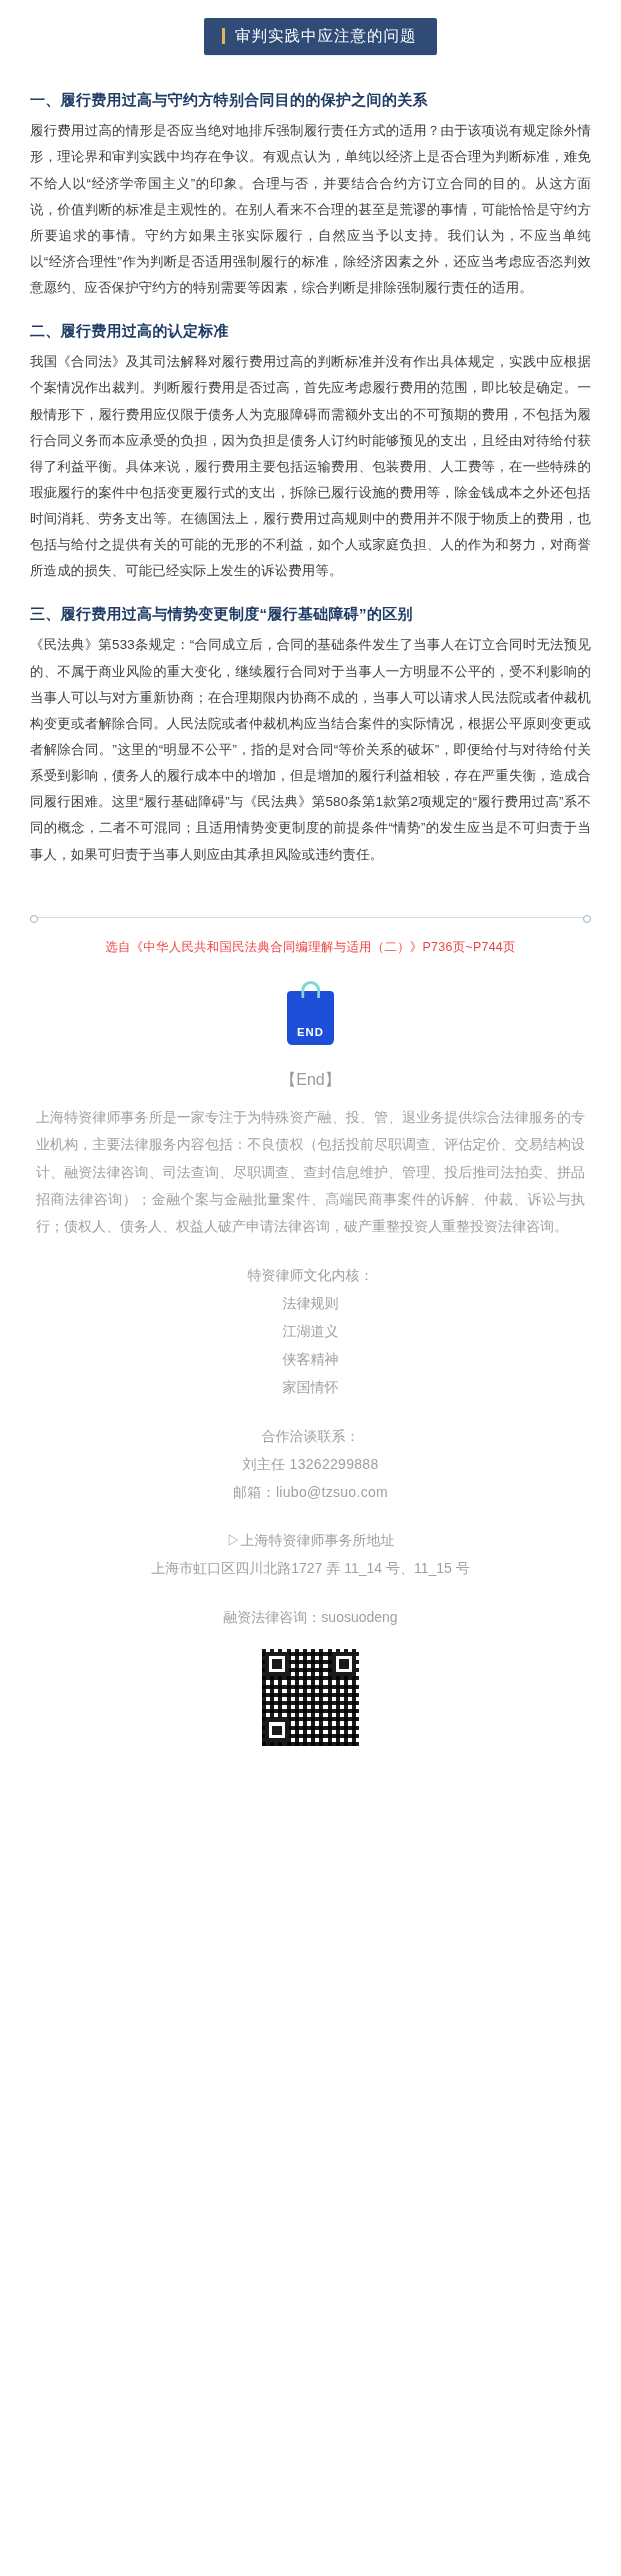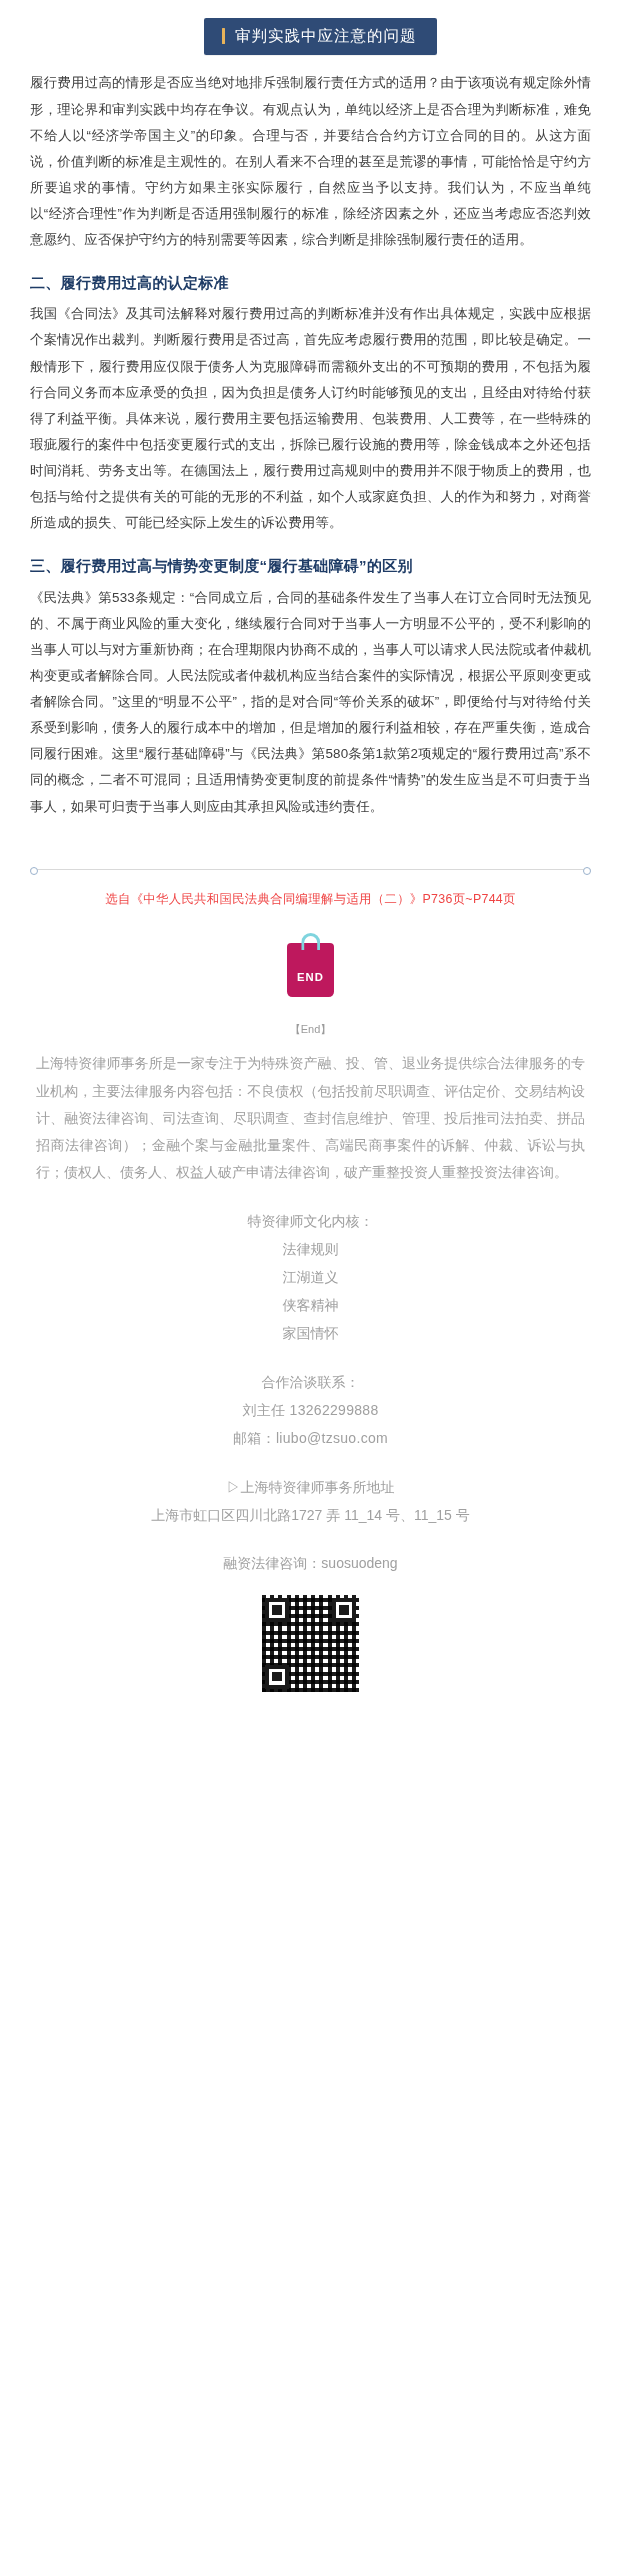--- a/index.html
+++ b/index.html
@@ -103,27 +103,27 @@
 
   
   .end-badge-wrap {
     display: flex;
     justify-content: center;
     padding: 33px 0 10.3px 0;
   }
   .end-badge {
     width: 47px;
     height: 54px;
-    background: #be185d;
+    background: #1d4ed8;
     border-radius: 4.1px 4.1px 5.2px 5.2px;
     position: relative;
     display: flex;
     align-items: flex-end;
     justify-content: center;
-    padding-bottom: 14px;
+    padding-bottom: 7px;
     box-sizing: border-box;
   }
   .end-badge .handle {
     position: absolute;
     top: -10.3px;
     left: 50%;
     transform: translateX(-50%);
     width: 19.6px;
     height: 17.5px;
     border: 3.6px solid #7fd4de;
@@ -138,21 +138,21 @@
     font-weight: bold;
   }
 
   
   .footer {
     padding: 5.2px 36px 0 36px;
     color: #9b9b9b;
   }
   .footer-end-line {
     text-align: center;
-    font-size: 11px;
+    font-size: 16px;
     color: #9b9b9b;
     margin: 9.3px 0 13.4px 0;
   }
   .footer-para {
     font-size: 14px;
     line-height: 1.95;
     text-align: justify;
     color: #a0a0a0;
     margin: 0 0 20.6px 0;
   }
@@ -210,20 +210,21 @@
 
   <div class="header-band">
     <div class="header-pill">
       <span class="bar"></span>
       <span>审判实践中应注意的问题</span>
     </div>
   </div>
 
   <div class="article">
 
+    <h2 class="section-title">一、履行费用过高与守约方特别合同目的的保护之间的关系</h2>
     <p class="para">履行费用过高的情形是否应当绝对地排斥强制履行责任方式的适用？由于该项说有规定除外情形，理论界和审判实践中均存在争议。有观点认为，单纯以经济上是否合理为判断标准，难免不给人以“经济学帝国主义”的印象。合理与否，并要结合合约方订立合同的目的。从这方面说，价值判断的标准是主观性的。在别人看来不合理的甚至是荒谬的事情，可能恰恰是守约方所要追求的事情。守约方如果主张实际履行，自然应当予以支持。我们认为，不应当单纯以“经济合理性”作为判断是否适用强制履行的标准，除经济因素之外，还应当考虑应否恣判效意愿约、应否保护守约方的特别需要等因素，综合判断是排除强制履行责任的适用。</p>
 
     <h2 class="section-title">二、履行费用过高的认定标准</h2>
     <p class="para">我国《合同法》及其司法解释对履行费用过高的判断标准并没有作出具体规定，实践中应根据个案情况作出裁判。判断履行费用是否过高，首先应考虑履行费用的范围，即比较是确定。一般情形下，履行费用应仅限于债务人为克服障碍而需额外支出的不可预期的费用，不包括为履行合同义务而本应承受的负担，因为负担是债务人订约时能够预见的支出，且经由对待给付获得了利益平衡。具体来说，履行费用主要包括运输费用、包装费用、人工费等，在一些特殊的瑕疵履行的案件中包括变更履行式的支出，拆除已履行设施的费用等，除金钱成本之外还包括时间消耗、劳务支出等。在德国法上，履行费用过高规则中的费用并不限于物质上的费用，也包括与给付之提供有关的可能的无形的不利益，如个人或家庭负担、人的作为和努力，对商誉所造成的损失、可能已经实际上发生的诉讼费用等。</p>
 
     <h2 class="section-title">三、履行费用过高与情势变更制度“履行基础障碍”的区别</h2>
     <p class="para">《民法典》第533条规定：“合同成立后，合同的基础条件发生了当事人在订立合同时无法预见的、不属于商业风险的重大变化，继续履行合同对于当事人一方明显不公平的，受不利影响的当事人可以与对方重新协商；在合理期限内协商不成的，当事人可以请求人民法院或者仲裁机构变更或者解除合同。人民法院或者仲裁机构应当结合案件的实际情况，根据公平原则变更或者解除合同。”这里的“明显不公平”，指的是对合同“等价关系的破坏”，即便给付与对待给付关系受到影响，债务人的履行成本中的增加，但是增加的履行利益相较，存在严重失衡，造成合同履行困难。这里“履行基础障碍”与《民法典》第580条第1款第2项规定的“履行费用过高”系不同的概念，二者不可混同；且适用情势变更制度的前提条件“情势”的发生应当是不可归责于当事人，如果可归责于当事人则应由其承担风险或违约责任。</p>
 
   </div>
 

